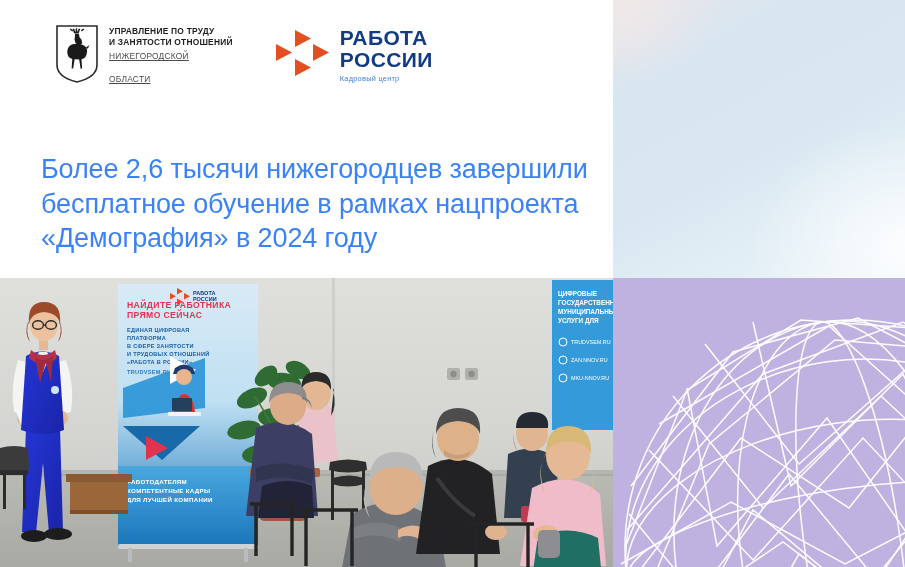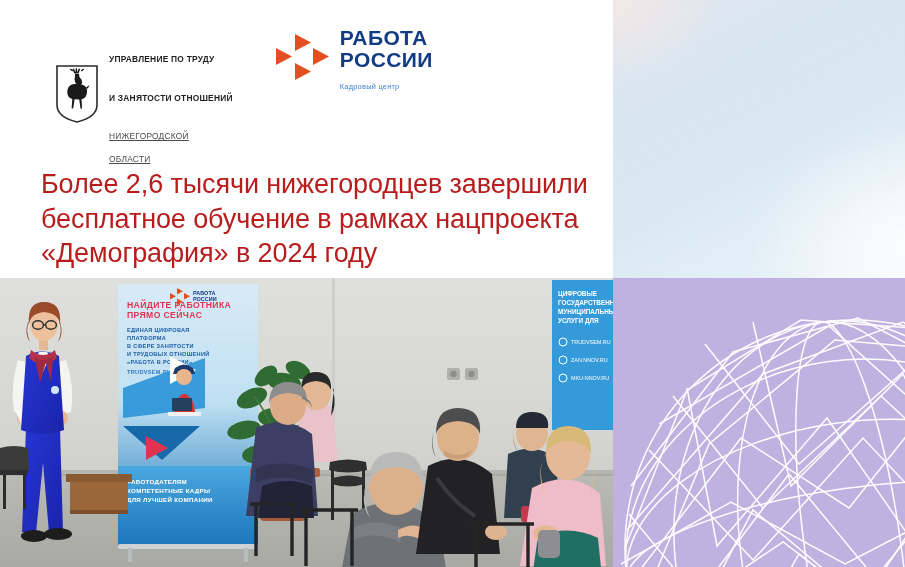--- a/index.html
+++ b/index.html
@@ -17,26 +17,26 @@
   .logo-gov{display:flex;align-items:center;gap:10px;}
   .crest{width:44px;height:60px;display:block;}
   .gov-text{display:flex;flex-direction:column;justify-content:center;padding-top:2px;}
   .gov-l1{font-size:8.4px;font-weight:bold;letter-spacing:.24px;color:#1d1d1d;line-height:10.6px;white-space:nowrap;}
   .gov-l2{font-size:8.4px;color:#4c4c4c;letter-spacing:.24px;line-height:10.6px;margin-top:4px;white-space:nowrap;text-decoration:underline;}
 
   .logo-rr{display:flex;align-items:center;gap:9px;margin-left:42px;padding-top:3px;}
   .rr-mark{width:56px;height:52px;display:block;}
   .rr-text{display:flex;flex-direction:column;line-height:1;}
   .rr-l1,.rr-l2{font-size:21px;font-weight:bold;color:#113b85;letter-spacing:.4px;line-height:22px;}
-  .rr-sub{font-size:7.4px;color:#3f7fd0;letter-spacing:.25px;margin-top:12px;}
+  .rr-sub{font-size:7.4px;color:#3f7fd0;letter-spacing:.25px;margin-top:4px;}
 
   
   .headline{
-    position:absolute;left:41px;top:149px;width:560px;
-    font-size:27px;line-height:34.5px;color:#b91c1c;font-weight:normal;
+    position:absolute;left:41px;top:134px;width:560px;
+    font-size:27px;line-height:34.5px;color:#3b82f6;font-weight:normal;
     letter-spacing:-0.1px;
   }
 
   
   .panel-gradient{
     position:absolute;left:613px;top:0;width:292px;height:278px;
     background:
       radial-gradient(120% 95% at 102% 88%, rgba(255,255,255,.85) 0%, rgba(255,255,255,0) 46%),
       radial-gradient(85% 70% at 2% 2%, #efe8e8 0%, rgba(239,232,232,0) 40%),
       linear-gradient(152deg,#e7e6ea 0%,#d9e6f1 22%,#d8e7f1 52%,#e3eff6 78%,#edf5f9 100%);
@@ -48,21 +48,21 @@
     background:#bfb2e0;overflow:hidden;
   }
   .panel-purple svg{position:absolute;left:0;top:0;display:block;}
 
   
   .photo{position:absolute;left:0;top:278px;width:613px;height:289px;overflow:hidden;background:#cfd0cc;}
   .photo svg{display:block;}
 
   
   [data-bind]{white-space:pre-wrap;}
-  .nowrapline{white-space:nowrap;margin-top:28px;}
+  .nowrapline{white-space:nowrap;}
 </style>
 </head>
 <body>
 
 <div class="stage">
 
   <div class="left-col">
 
     <div class="logo-bar">
 

